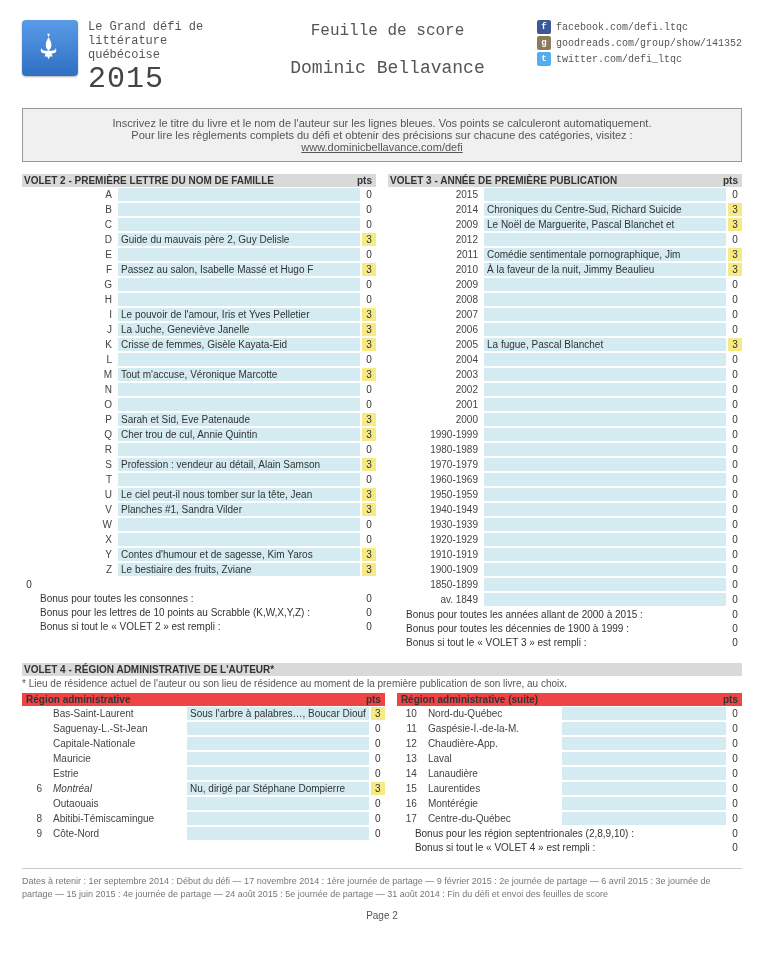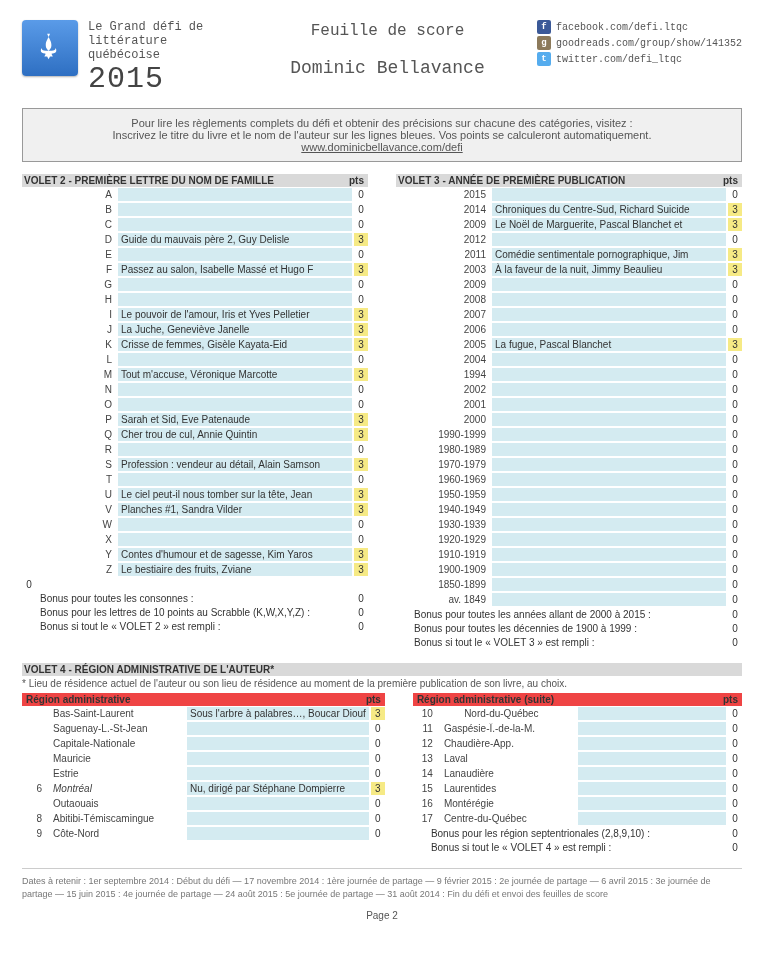--- a/index.html
+++ b/index.html
@@ -11,21 +11,21 @@
   .titleblock .year { font-size: 30px; color: #444; font-weight: 300; letter-spacing: 1px; }
   .centerblock { flex: 1; text-align: center; }
   .centerblock .fs { font-size: 16px; color: #555; margin-top: 2px; }
   .centerblock .name { font-size: 18px; color: #555; margin-top: 18px; }
   .social { flex: 0 0 180px; font-size: 10px; color: #555; }
   .social-row { display: flex; align-items: center; justify-content: flex-start; margin-bottom: 2px; }
   .sicon { width: 14px; height: 14px; margin-right: 5px; display: inline-flex; align-items: center; justify-content: center; color: #fff; font-size: 9px; font-weight: bold; border-radius: 2px; }
   .fb { background:#3b5998; } .gr { background:#8c7a5b; } .tw { background:#55acee; }
   .instrbox { background: #f0f0f0; border: 1px solid #999; padding: 8px 10px; text-align: center; font-size: 11px; color: #555; margin-bottom: 12px; }
   .instrbox .link { text-decoration: underline; }
-  .cols { display: flex; gap: 28px; }
+  .cols { display: flex; gap: 12px; }
   .col { flex: 1; }
   .secthead { display: flex; background: #d9d9d9; font-weight: bold; font-size: 10px; padding: 1px 2px; color: #333; }
   .secthead .pts { margin-left: auto; padding-right: 2px; }
   .row { display: flex; align-items: center; height: 15px; font-size: 10px; }
   .labelc { flex: 0 0 90px; text-align: right; padding-right: 6px; color: #444; white-space: nowrap; overflow: hidden; }
   .inputc { flex: 1; background: #d4ebf1; height: 13px; line-height: 13px; padding: 0 3px; color: #333; overflow: hidden; white-space: nowrap; text-overflow: clip; margin-right: 2px; }
   .ptc { flex: 0 0 14px; text-align: center; height: 13px; line-height: 13px; }
   .ptc.has { background: #f6ea85; }
   .bonusrow { display: flex; font-size: 10px; height: 14px; align-items: center; }
   .bonusrow .blabel { flex: 1; padding-left: 18px; color: #333; }
@@ -66,22 +66,22 @@
         <span>goodreads.com/group/show/141352</span>
       </div>
     <div class="social-row">
         <span class="sicon tw">t</span>
         <span>twitter.com/defi_ltqc</span>
       </div>
   </div>
 </div>
 
 <div class="instrbox">
+  <div>Inscrivez le titre du livre et le nom de l'auteur sur les lignes bleues. Vos points se calculeront automatiquement.</div>
   <div>Pour lire les règlements complets du défi et obtenir des précisions sur chacune des catégories, visitez :</div>
-  <div>Inscrivez le titre du livre et le nom de l'auteur sur les lignes bleues. Vos points se calculeront automatiquement.</div>
   <div><span class="link">www.dominicbellavance.com/defi</span></div>
 </div>
 
 <div class="cols">
   <div class="col">
     <div class="secthead">
       <span>VOLET 2 - PREMIÈRE LETTRE DU NOM DE FAMILLE</span>
       <span class="pts">pts</span>
     </div>
     <div id="v2rows">
@@ -259,21 +259,21 @@
           <div class="labelc">2012</div>
           <div class="inputc"></div>
           <div class="ptc">0</div>
         </div>
         <div class="row">
           <div class="labelc">2011</div>
           <div class="inputc">Comédie sentimentale pornographique, Jim</div>
           <div class="ptc has">3</div>
         </div>
         <div class="row">
-          <div class="labelc">2003</div>
+          <div class="labelc">2010</div>
           <div class="inputc">À la faveur de la nuit, Jimmy Beaulieu</div>
           <div class="ptc has">3</div>
         </div>
         <div class="row">
           <div class="labelc">2009</div>
           <div class="inputc"></div>
           <div class="ptc">0</div>
         </div>
         <div class="row">
           <div class="labelc">2008</div>
@@ -294,21 +294,21 @@
           <div class="labelc">2005</div>
           <div class="inputc">La fugue, Pascal Blanchet</div>
           <div class="ptc has">3</div>
         </div>
         <div class="row">
           <div class="labelc">2004</div>
           <div class="inputc"></div>
           <div class="ptc">0</div>
         </div>
         <div class="row">
-          <div class="labelc">1994</div>
+          <div class="labelc">2003</div>
           <div class="inputc"></div>
           <div class="ptc">0</div>
         </div>
         <div class="row">
           <div class="labelc">2002</div>
           <div class="inputc"></div>
           <div class="ptc">0</div>
         </div>
         <div class="row">
           <div class="labelc">2001</div>
@@ -467,21 +467,21 @@
         </div>
     </div>
     <div class="col">
       <div class="subhead">
         <span>Région administrative (suite)</span>
         <span class="pts">pts</span>
       </div>
       <div id="v4right">
           <div class="row">
             <div class="labelc num">10</div>
-            <div class="labelc" style="flex: 0 0 115px; text-align: center;">Nord-du-Québec</div>
+            <div class="labelc" style="flex: 0 0 115px; text-align: left;">Nord-du-Québec</div>
             <div class="inputc"></div>
             <div class="ptc">0</div>
           </div>
           <div class="row">
             <div class="labelc num">11</div>
             <div class="labelc" style="flex: 0 0 115px; text-align: left;">Gaspésie-Î.-de-la-M.</div>
             <div class="inputc"></div>
             <div class="ptc">0</div>
           </div>
           <div class="row">

